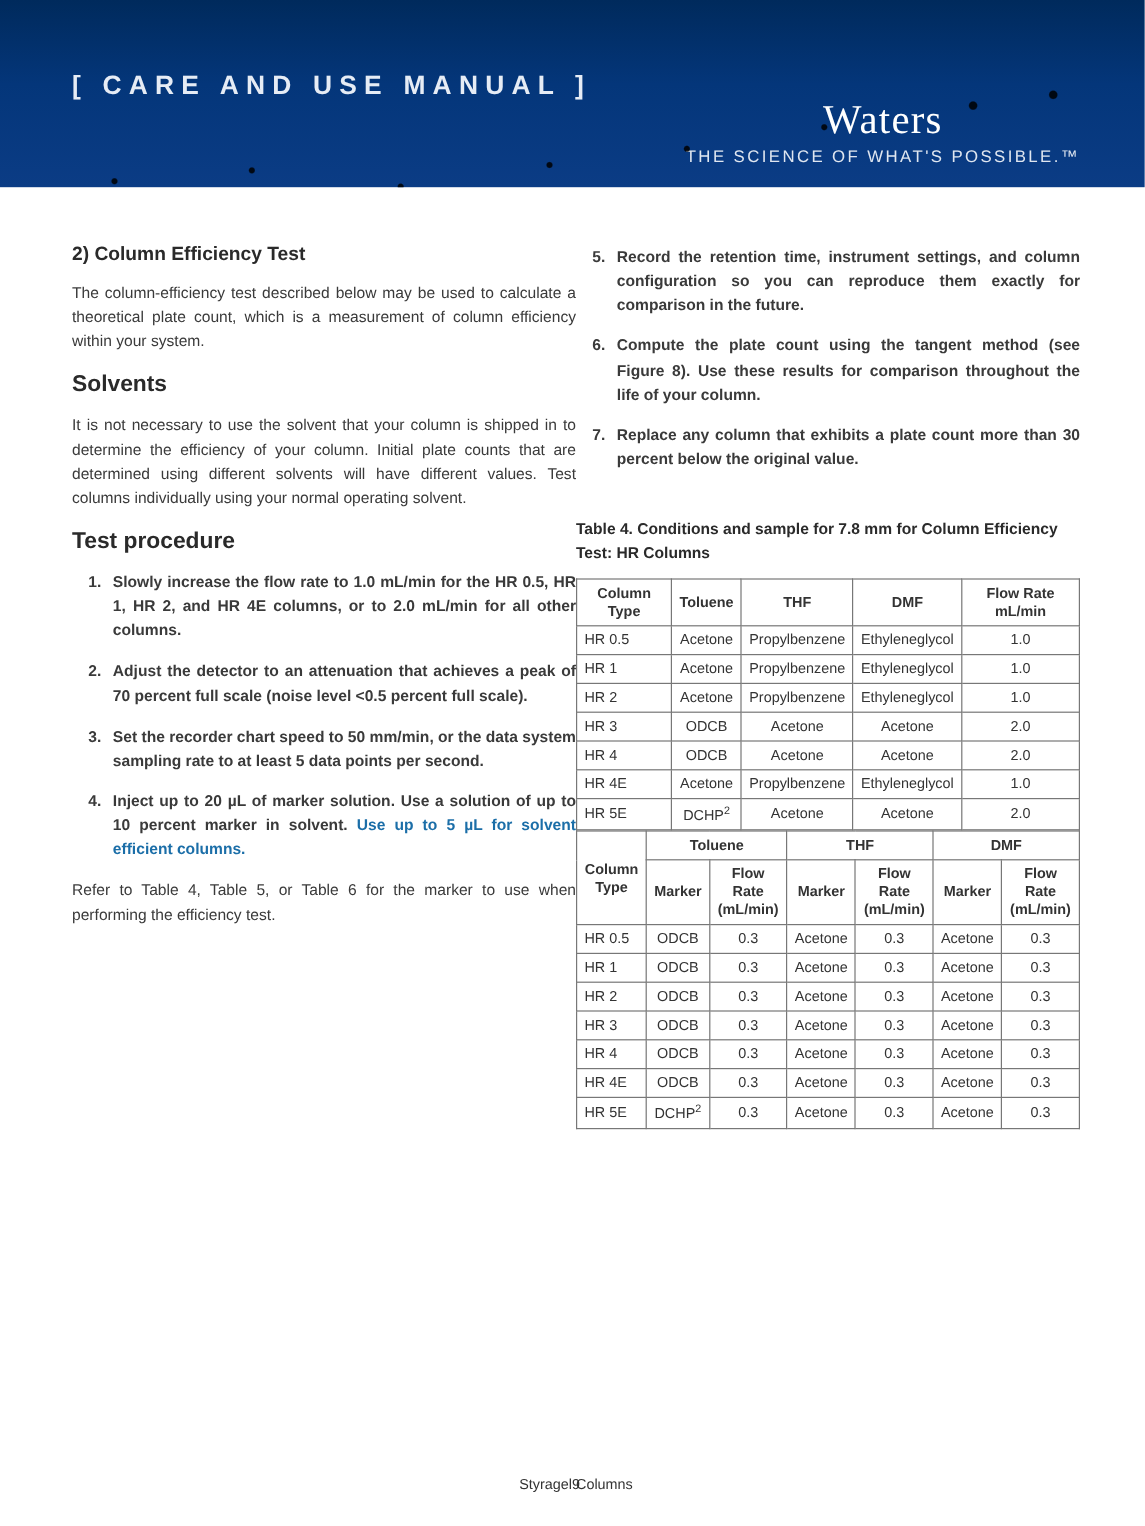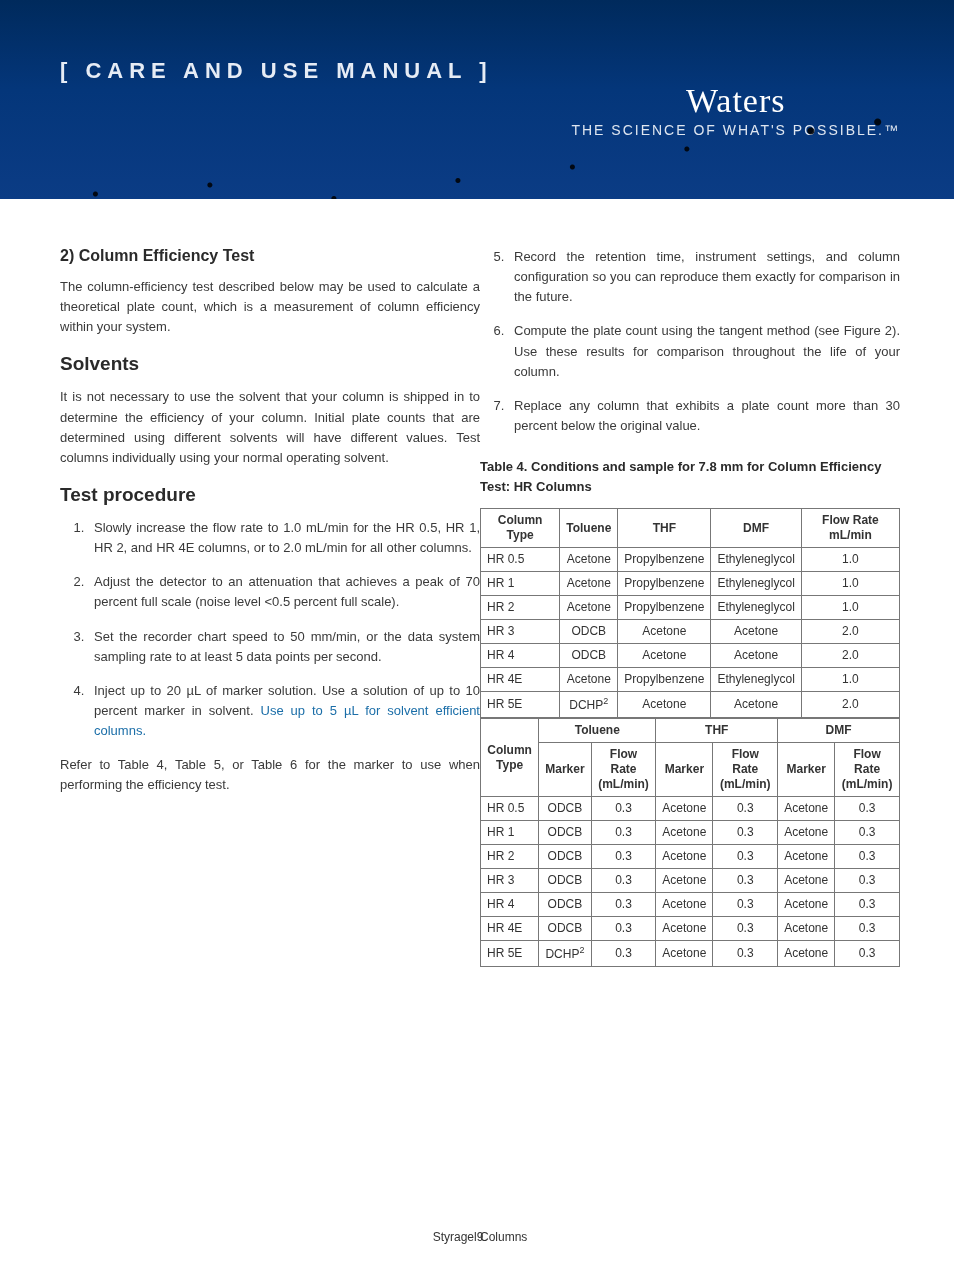--- a/index.html
+++ b/index.html
@@ -6,21 +6,21 @@
   html, body { background: #fff; }
   body {
     font-family: "Trebuchet MS", "Lucida Grande", Arial, sans-serif;
     color: #333;
     width: 954px;
     min-height: 1272px;
     position: relative;
   }
   .banner {
     width: 100%;
-    height: 199px;
+    height: 156px;
     background: linear-gradient(to bottom, #002a5c 0%, #04367a 45%, #0b3c85 100%);
     position: relative;
     overflow: hidden;
   }
   .banner::after {
     content: "";
     position: absolute;
     left: 0; right: 0; bottom: -4px; height: 90px;
     background:
       radial-gradient(circle at 10% 90%, #000 2px, transparent 3px),
@@ -87,27 +87,28 @@
     list-style: decimal;
     padding-left: 28px;
     font-size: 13px;
     color: #3a3a3a;
   }
   ol.steps li {
     margin-bottom: 14px;
     line-height: 1.55;
     text-align: justify;
     padding-left: 6px;
+    font-weight: bold;
   }
   .linkish { color: #1b6ea8; }
   .table-title {
     font-size: 13px;
     font-weight: 700;
     color: #2a2a2a;
-    margin: 21px 0 12px;
+    margin: 38px 0 12px;
     line-height: 1.5;
   }
   table.data {
     border-collapse: collapse;
     width: 100%;
     font-size: 12px;
   }
   table.data th, table.data td {
     border: 1px solid #777;
     padding: 4px 6px;
@@ -167,21 +168,21 @@
         <span class="linkish">Use up to 5 µL for solvent efficient columns.</span>
       </li>
     </ol>
 
     <p class="body" style="margin-top:4px">Refer to Table 4, Table 5, or Table 6 for the marker to use when performing the efficiency test.</p>
   </div>
 
   <div class="col">
     <ol class="steps" start="5">
       <li>Record the retention time, instrument settings, and column configuration so you can reproduce them exactly for comparison in the future.</li>
-      <li>Compute the plate count using the tangent method (see Figure 2). Use these results for comparison throughout the life of your column.</li>
+      <li>Compute the plate count using the tangent method (see Figure 8). Use these results for comparison throughout the life of your column.</li>
       <li>Replace any column that exhibits a plate count more than 30 percent below the original value.</li>
     </ol>
 
     <div class="table-title">Table 4. Conditions and sample for 7.8 mm for Column Efficiency Test: HR Columns</div>
     <table class="data">
       <thead>
         <tr>
           <th>Column Type</th>
           <th>Toluene</th>
           <th>THF</th>

